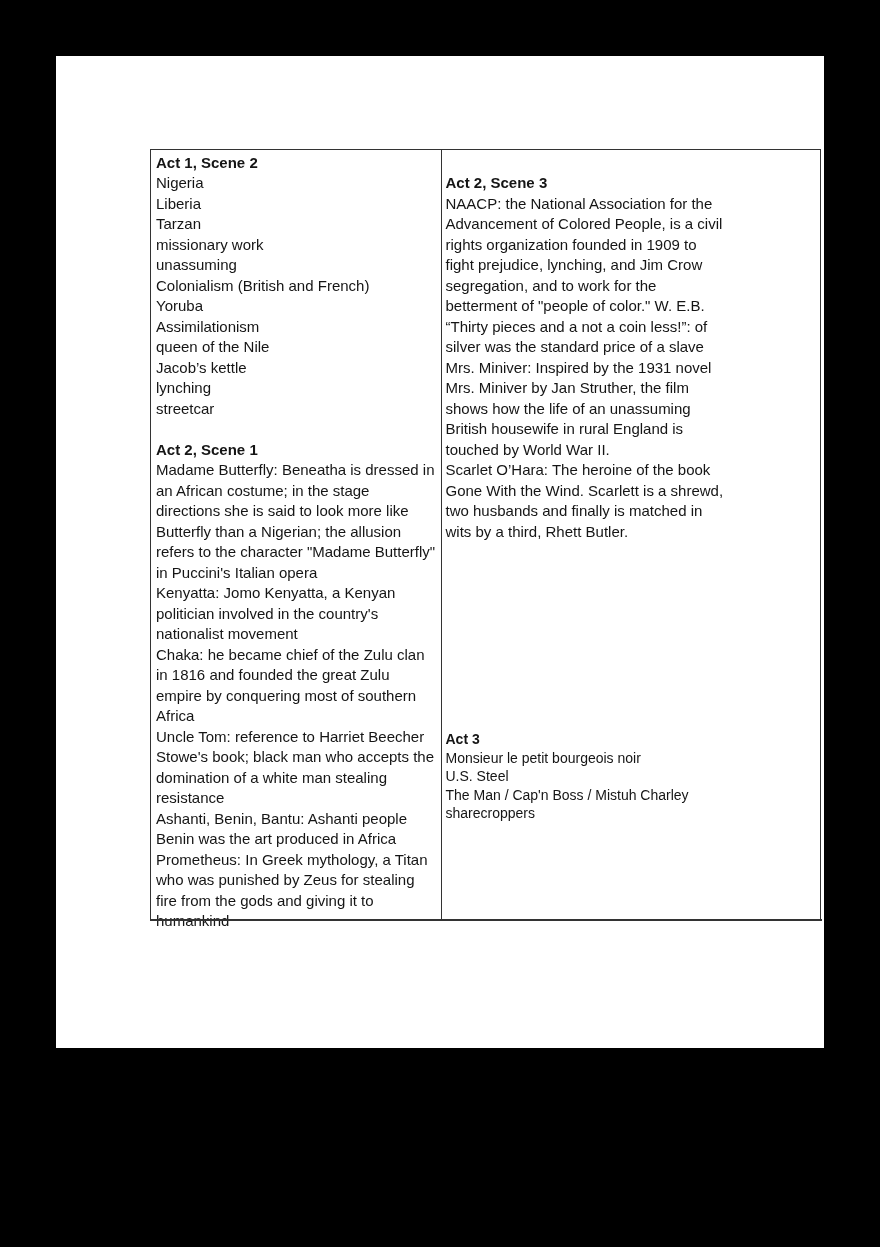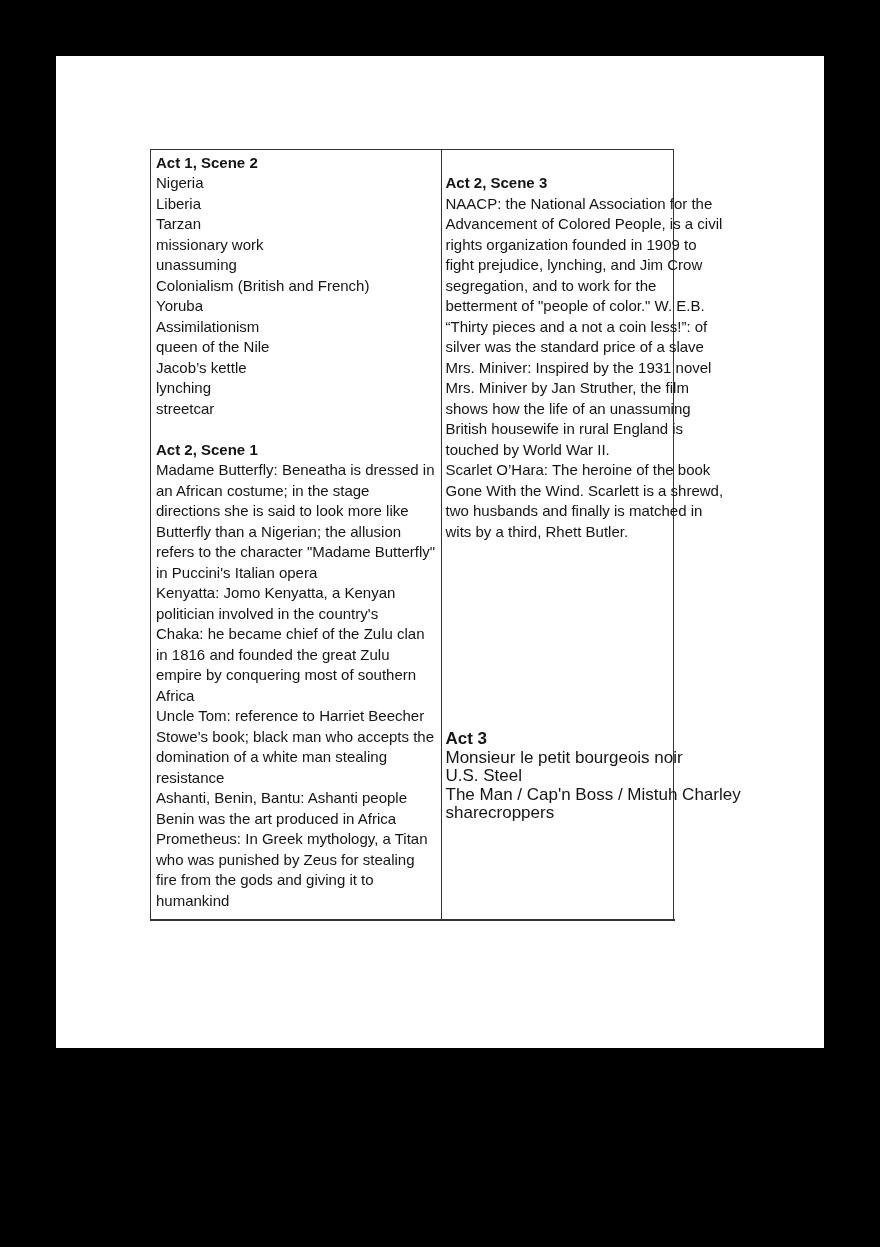--- a/index.html
+++ b/index.html
@@ -9,21 +9,21 @@
   body{background:#000;}
   .stage{
     position:relative;width:880px;height:1247px;background:var(--bg);
     overflow:hidden;font-family:"Liberation Sans","DejaVu Sans",sans-serif;
   }
   .paper{
     position:absolute;left:56px;top:56px;width:768px;height:992px;
     background:var(--paper);
   }
   .doc-table{
-    position:absolute;left:94px;top:93px;width:524px;height:771px;
+    position:absolute;left:94px;top:93px;width:671px;height:771px;
     border:1.5px solid var(--border);
     text-decoration:underline;
   }
   .divider{
     position:absolute;left:289.5px;top:0;height:100%;width:1.5px;
     background:var(--border);z-index:3;
   }
   .bottom-line{
     position:absolute;left:-1.5px;right:-1.5px;bottom:-1.5px;height:1.5px;
     background:var(--border);z-index:3;
@@ -32,21 +32,21 @@
     position:absolute;top:0;width:289.5px;padding:2.5px 0 0 5px;
   }
   .cell-left{left:0;}
   .cell-right{left:289.5px;}
   .line{
     font-size:15px;line-height:20.5px;white-space:pre;color:var(--ink);
   }
   .heading{font-weight:700;}
   .blank-line{height:20.5px;}
   .act3-block{position:absolute;left:5px;top:580px;}
-  .act3-block .line{font-size:17px;line-height:18.5px;}
+  .act3-block .line{font-size:14px;line-height:18.5px;}
 </style>
 </head>
 <body>
 
 <div class="stage">
   <div class="paper">
     <div class="doc-table">
 
       <div class="cell cell-left">
         <div>
@@ -71,20 +71,21 @@
           <div class="line heading">Act 2, Scene 1</div>
           <div>
               <div class="line">Madame Butterfly: Beneatha is dressed in</div>
               <div class="line">an African costume; in the stage</div>
               <div class="line">directions she is said to look more like</div>
               <div class="line">Butterfly than a Nigerian; the allusion</div>
               <div class="line">refers to the character "Madame Butterfly"</div>
               <div class="line">in Puccini's Italian opera</div>
               <div class="line">Kenyatta: Jomo Kenyatta, a Kenyan</div>
               <div class="line">politician involved in the country's</div>
+              <div class="line">nationalist movement</div>
               <div class="line">Chaka: he became chief of the Zulu clan</div>
               <div class="line">in 1816 and founded the great Zulu</div>
               <div class="line">empire by conquering most of southern</div>
               <div class="line">Africa</div>
               <div class="line">Uncle Tom: reference to Harriet Beecher</div>
               <div class="line">Stowe's book; black man who accepts the</div>
               <div class="line">domination of a white man stealing</div>
               <div class="line">resistance</div>
               <div class="line">Ashanti, Benin, Bantu: Ashanti people</div>
               <div class="line">Benin was the art produced in Africa</div>

